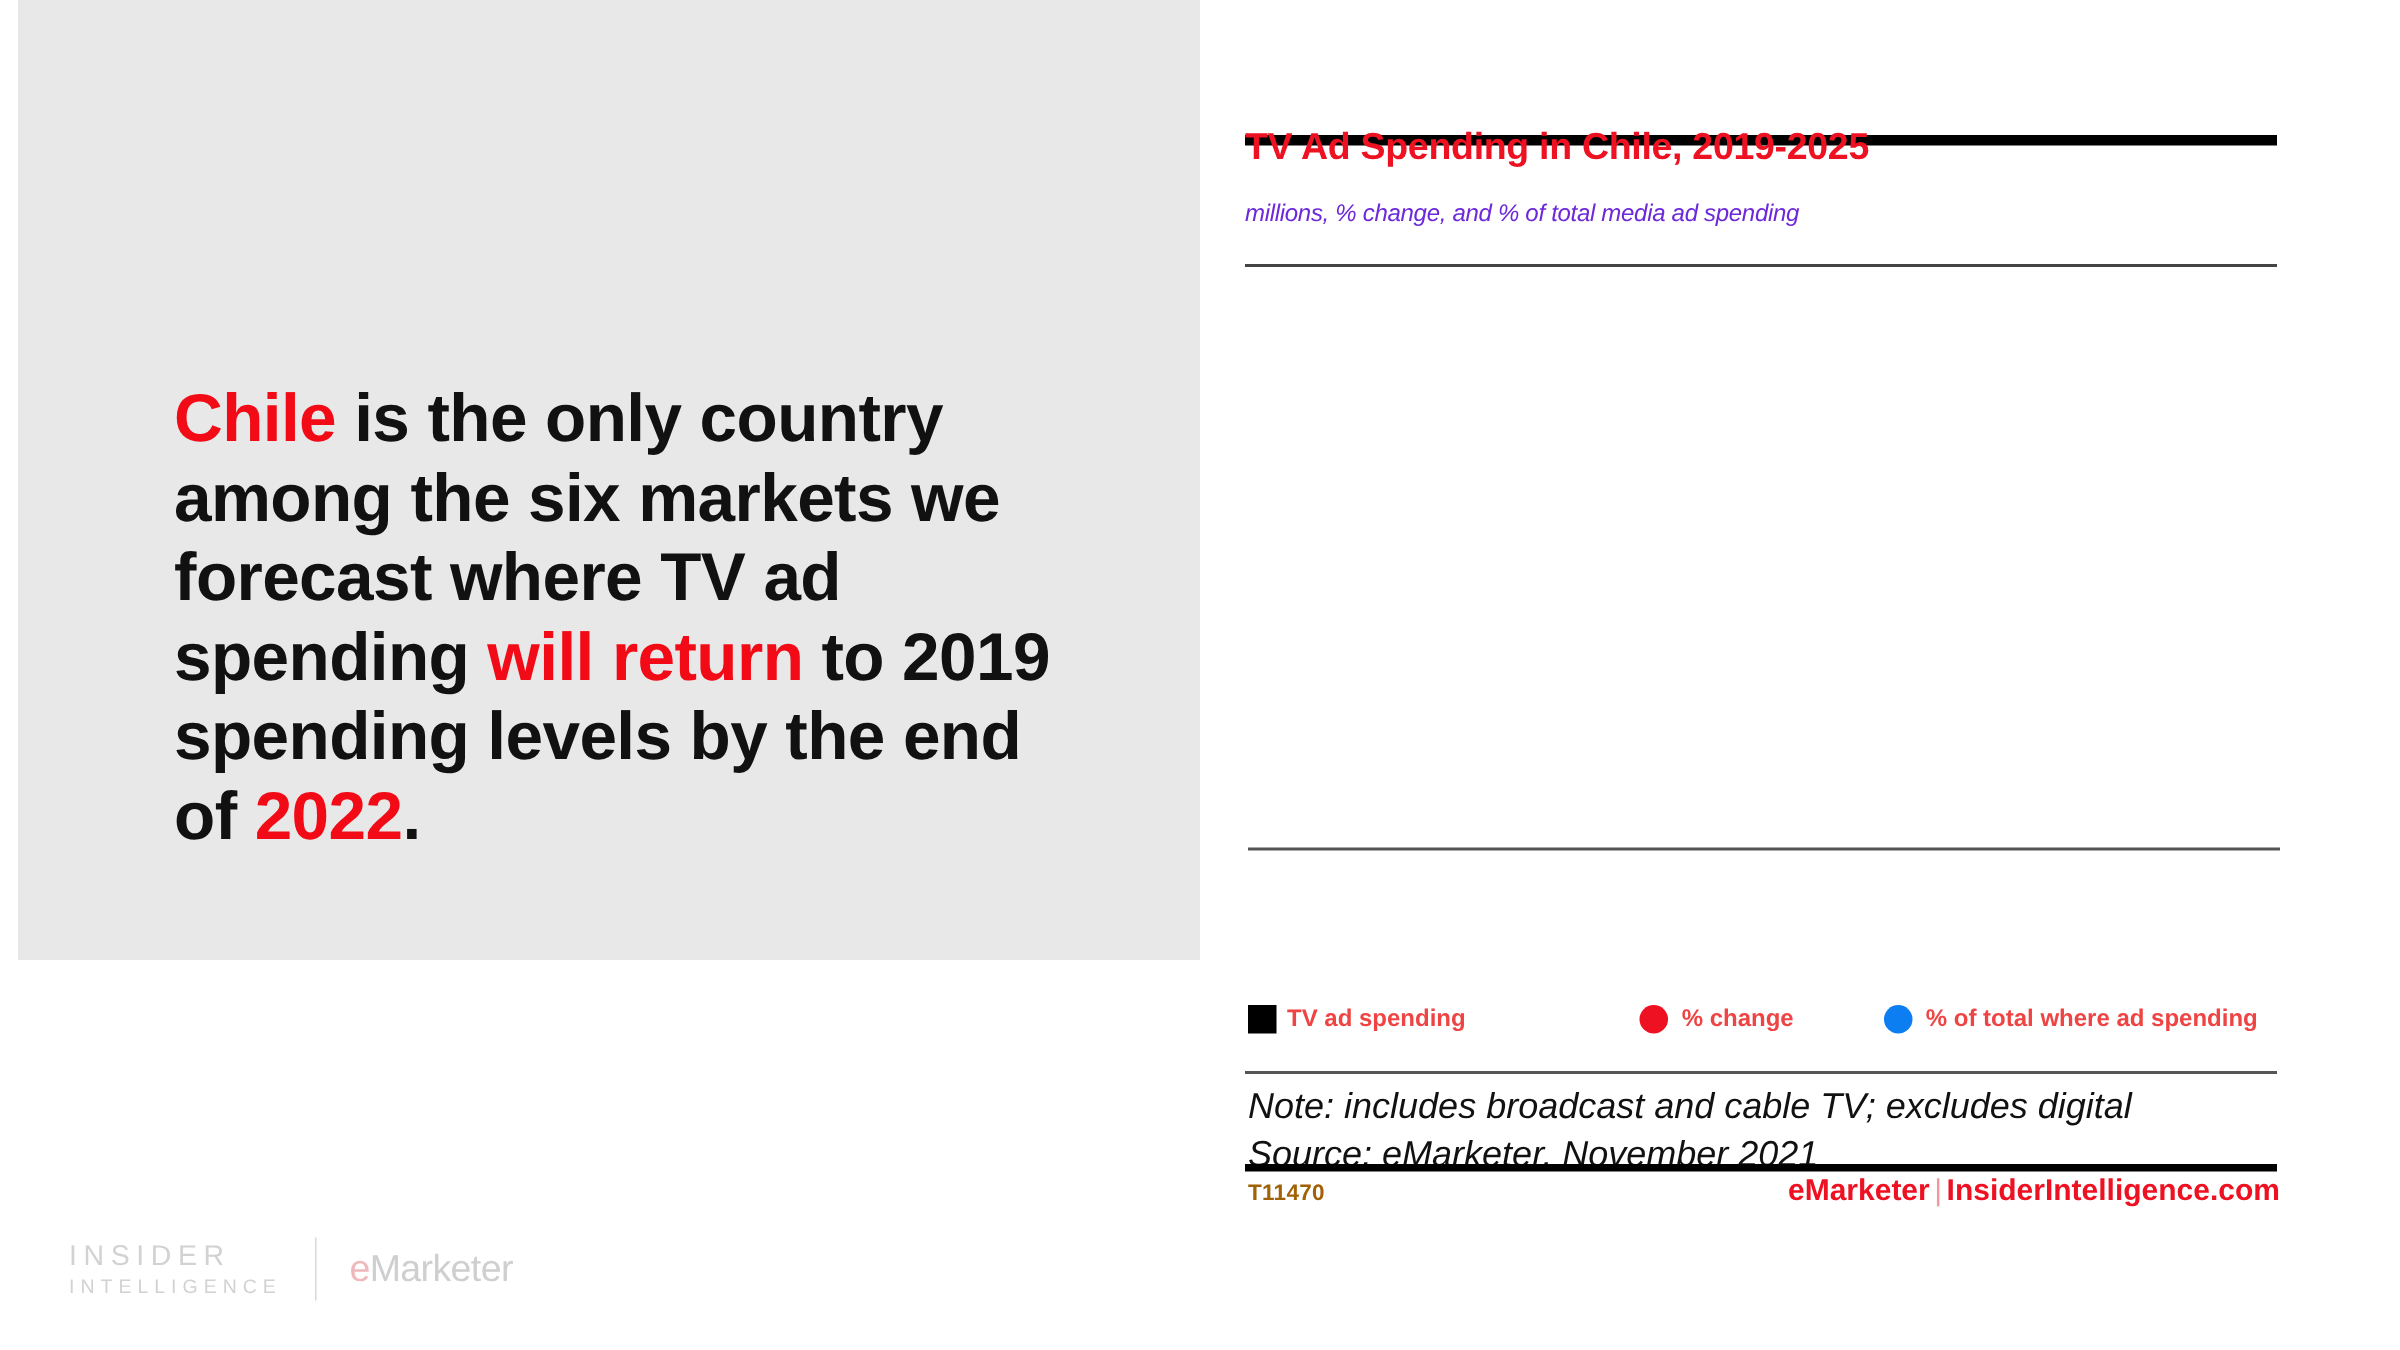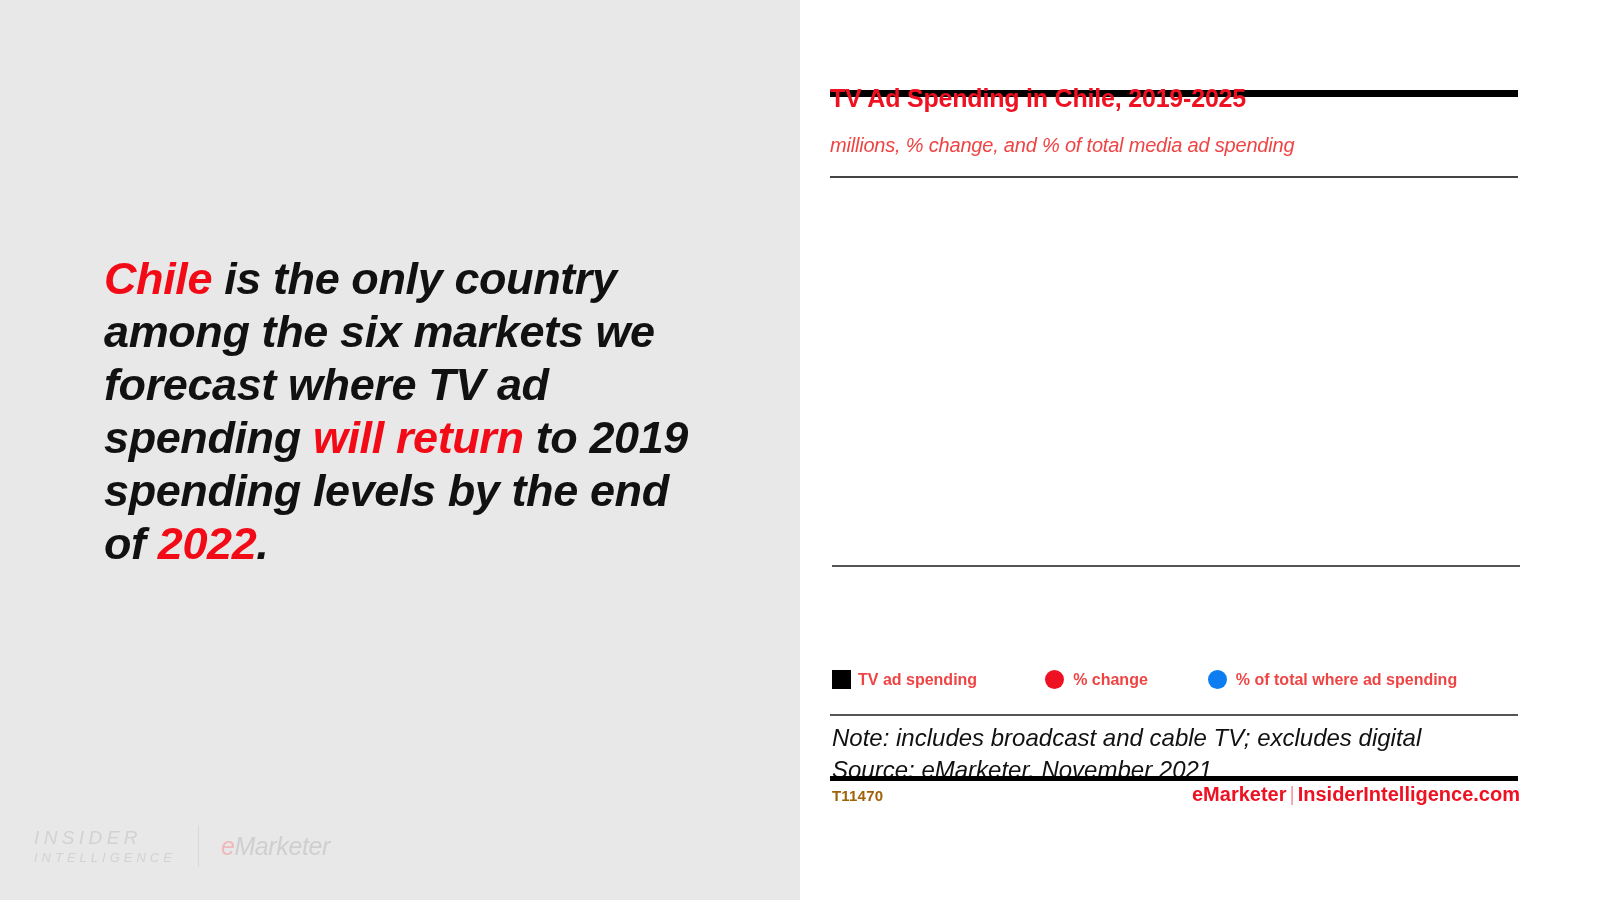--- a/index.html
+++ b/index.html
@@ -6,24 +6,23 @@
   html, body {
     width: 1600px; height: 900px;
     background: #ffffff;
     font-family: "Liberation Sans", sans-serif;
     overflow: hidden;
   }
   #root { position: relative; width: 1600px; height: 900px; }
 
   
   .left-panel {
-    position: absolute; left: 0; top: 0;
-    width: 800px; height: 900px;
+    position: absolute; left: 12px; top: 0;
+    width: 800px; height: 640px;
     background: #e8e8e8;
-    font-style: italic;
   }
   .headline {
     position: absolute;
     left: 104px; top: 252px;
     width: 600px;
     font-size: 45px;
     font-weight: bold;
     line-height: 1.18;
     color: #111111;
     letter-spacing: -0.4px;
@@ -54,21 +53,21 @@
   .rule-top {
     position: absolute; left: 30px; top: 90px; width: 688px; height: 7px;
     background: #000;
   }
   .chart-title {
     position: absolute; left: 30px; top: 84px; width: 700px;
     font-size: 25px; font-weight: bold; color: #ee1122; letter-spacing: -0.2px;
   }
   .chart-subtitle {
     position: absolute; left: 30px; top: 134px; width: 700px;
-    font-size: 20px; font-style: italic; color: #ef4444; letter-spacing: -0.2px;
+    font-size: 16px; font-style: italic; color: #6d28d9; letter-spacing: -0.2px;
   }
   .rule-sub {
     position: absolute; left: 30px; top: 176px; width: 688px; height: 2px;
     background: #444;
   }
 
   .plot {
     position: absolute; left: 0px; top: 0px; width: 800px; height: 900px;
   }
   .axis-line {
@@ -151,21 +150,21 @@
           <circle cx="1377.5" cy="464" r="9" fill="#0d7df2"></circle>
           <circle cx="1477.5" cy="466" r="9" fill="#0d7df2"></circle>
         </svg>
     </div>
 
     <div class="legend" id="legend">
         <div class="legend-item">
           <span class="sw-square" style="background: rgb(0, 0, 0);"></span>
           <span class="lbl">TV ad spending</span>
         </div>
-        <div class="legend-item" style="margin-left: 68px;">
+        <div class="legend-item" style="margin-left: 116px;">
           <span class="sw-dot" style="background: rgb(238, 17, 34);"></span>
           <span class="lbl">% change</span>
         </div>
         <div class="legend-item" style="margin-left: 60px;">
           <span class="sw-dot" style="background: rgb(13, 125, 242);"></span>
           <span class="lbl">% of total where ad spending</span>
         </div>
       </div>
 
     <div class="rule-note"></div>

